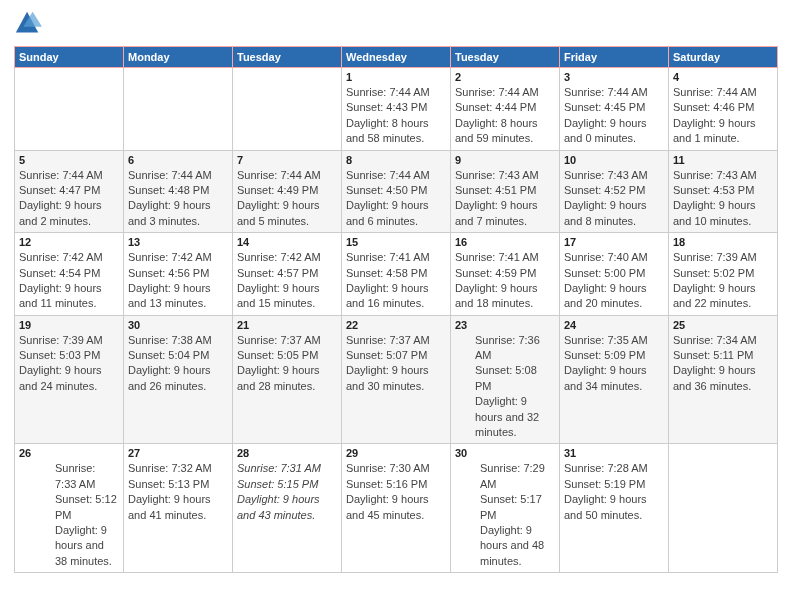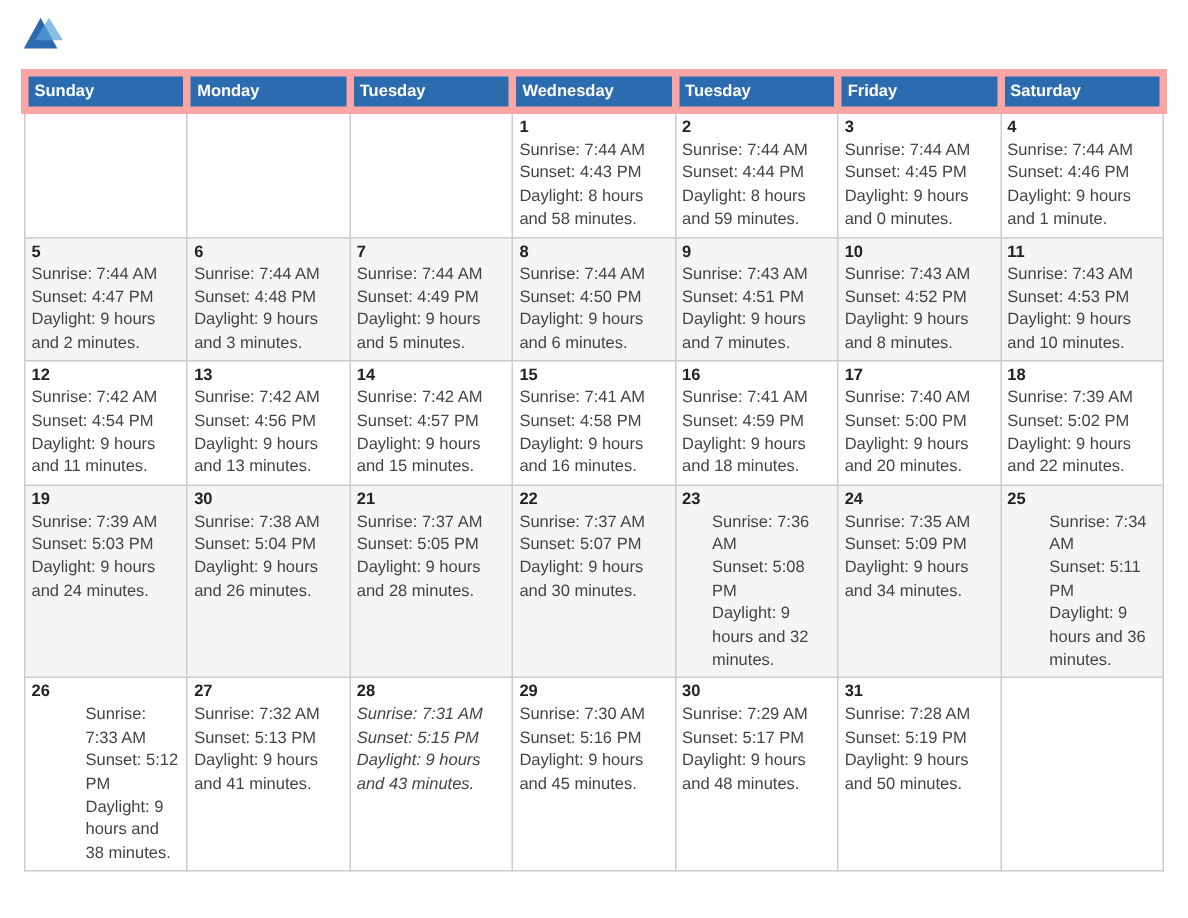--- a/index.html
+++ b/index.html
@@ -64,21 +64,21 @@
       border-collapse: collapse;
       table-layout: fixed;
     }
     .calendar th {
       background: #2b6cb0;
       color: #fff;
       font-size: 11px;
       font-weight: bold;
       padding: 4px 4px;
       text-align: left;
-      border: 5px solid #fca5a5;
+      border: 1px solid #fca5a5;
     }
     .calendar td {
       border: 1px solid #ccc;
       vertical-align: top;
       padding: 3px 4px;
       font-size: 9.5px;
       color: #333;
       height: 82px;
       background: #fff;
     }
@@ -284,21 +284,21 @@
 Daylight: 9 hours and 32 minutes.</div>
           </td>
           <td>
             <span class="day-num">24</span>
             <div class="day-info" style="white-space: pre-line;">Sunrise: 7:35 AM
 Sunset: 5:09 PM
 Daylight: 9 hours and 34 minutes.</div>
           </td>
           <td>
             <span class="day-num">25</span>
-            <div class="day-info" style="white-space: pre-line; margin-left: 28px;">Sunrise: 7:34 AM
+            <div class="day-info" style="white-space: pre-line;">Sunrise: 7:34 AM
 Sunset: 5:11 PM
 Daylight: 9 hours and 36 minutes.</div>
           </td>
         </tr>
         <tr>
           <td>
             <span class="day-num">26</span>
             <div class="day-info" style="white-space: pre-line; margin-left: 36px;">Sunrise: 7:33 AM
 Sunset: 5:12 PM
 Daylight: 9 hours and 38 minutes.</div>
@@ -316,21 +316,21 @@
 Daylight: 9 hours and 43 minutes.</div>
           </td>
           <td>
             <span class="day-num">29</span>
             <div class="day-info" style="white-space: pre-line;">Sunrise: 7:30 AM
 Sunset: 5:16 PM
 Daylight: 9 hours and 45 minutes.</div>
           </td>
           <td>
             <span class="day-num">30</span>
-            <div class="day-info" style="white-space: pre-line;">Sunrise: 7:29 AM
+            <div class="day-info" style="white-space: pre-line; margin-left: 25px;">Sunrise: 7:29 AM
 Sunset: 5:17 PM
 Daylight: 9 hours and 48 minutes.</div>
           </td>
           <td>
             <span class="day-num">31</span>
             <div class="day-info" style="white-space: pre-line;">Sunrise: 7:28 AM
 Sunset: 5:19 PM
 Daylight: 9 hours and 50 minutes.</div>
           </td>
           <td class="empty-cell"></td>

